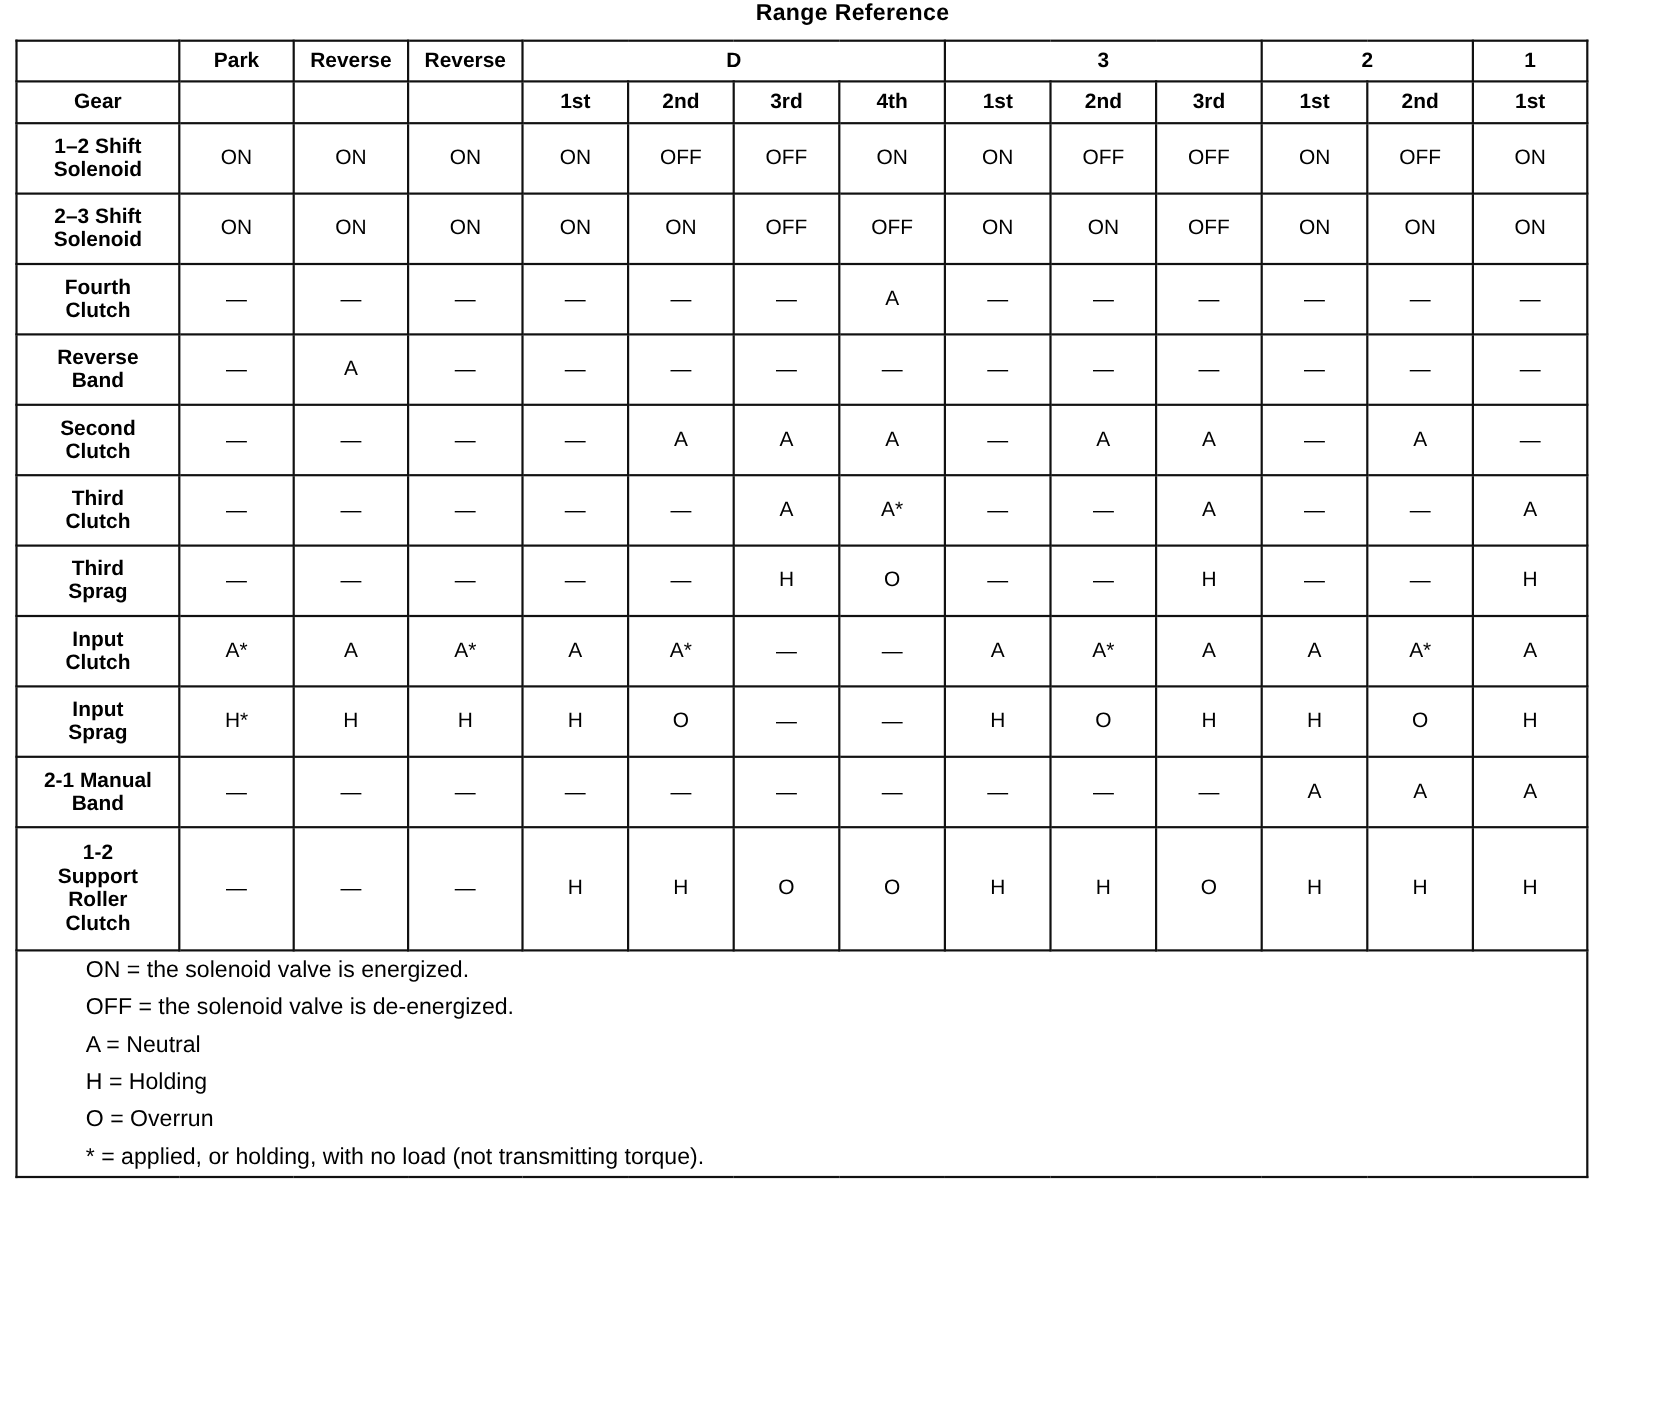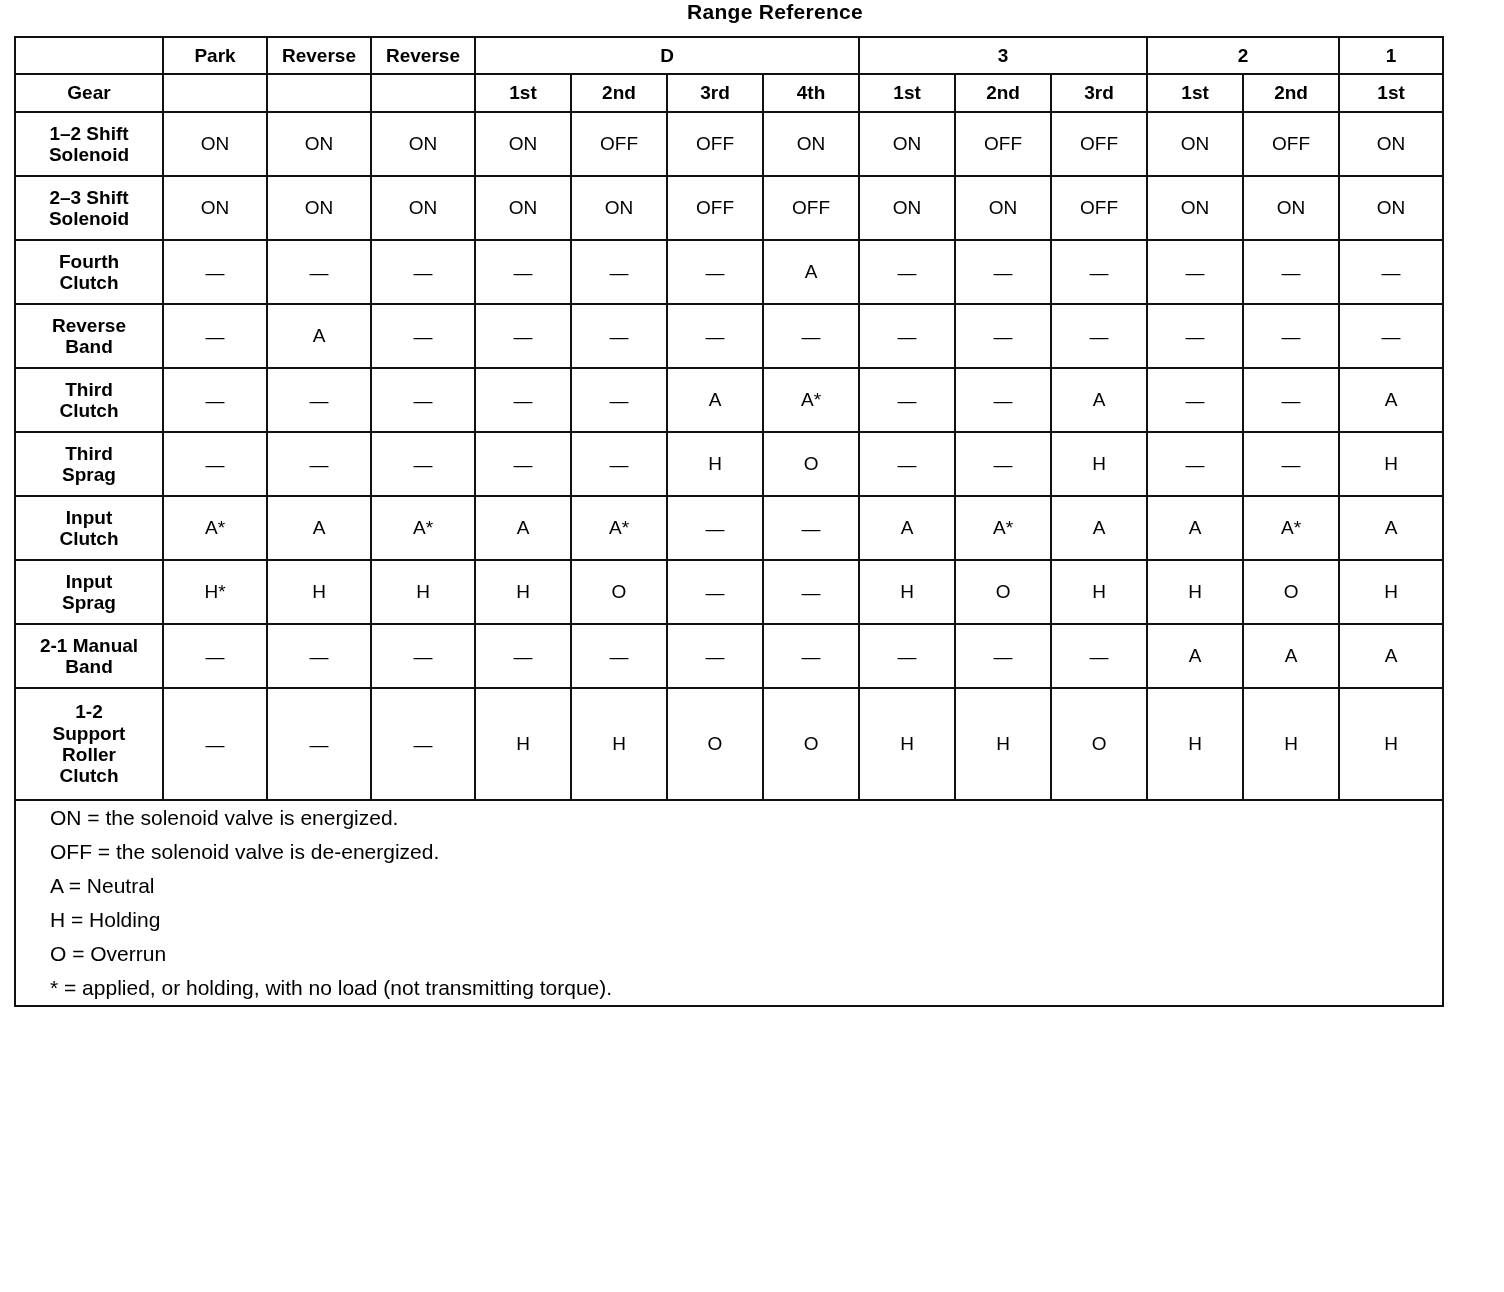--- a/index.html
+++ b/index.html
@@ -80,21 +80,21 @@
   .dash {
     font-size: 22px;
     line-height: 1;
   }
   .legend-cell {
     border: 2px solid #111;
     border-top: none;
     padding: 14px 0 16px 0;
   }
   .legend {
-    padding-left: 34px;
+    padding-left: 62px;
     text-align: left;
   }
   .legend div {
     font-size: 21px;
     line-height: 1.62;
     font-family: "Liberation Sans", sans-serif;
     font-weight: normal;
   }
   .col-label { width: 148px; }
   .col-std { width: 104px; }
@@ -213,20 +213,36 @@
             <td class="cell dash">—</td>
             <td class="cell dash">—</td>
             <td class="cell dash">—</td>
             <td class="cell dash">—</td>
             <td class="cell dash">—</td>
             <td class="cell dash">—</td>
             <td class="cell dash">—</td>
             <td class="cell dash">—</td>
           </tr>
           <tr>
+            <td class="rowlabel">Second<br>Clutch</td>
+            <td class="cell dash">—</td>
+            <td class="cell dash">—</td>
+            <td class="cell dash">—</td>
+            <td class="cell dash">—</td>
+            <td class="cell">A</td>
+            <td class="cell">A</td>
+            <td class="cell">A</td>
+            <td class="cell dash">—</td>
+            <td class="cell">A</td>
+            <td class="cell">A</td>
+            <td class="cell dash">—</td>
+            <td class="cell">A</td>
+            <td class="cell dash">—</td>
+          </tr>
+          <tr>
             <td class="rowlabel">Third<br>Clutch</td>
             <td class="cell dash">—</td>
             <td class="cell dash">—</td>
             <td class="cell dash">—</td>
             <td class="cell dash">—</td>
             <td class="cell dash">—</td>
             <td class="cell">A</td>
             <td class="cell">A*</td>
             <td class="cell dash">—</td>
             <td class="cell dash">—</td>

